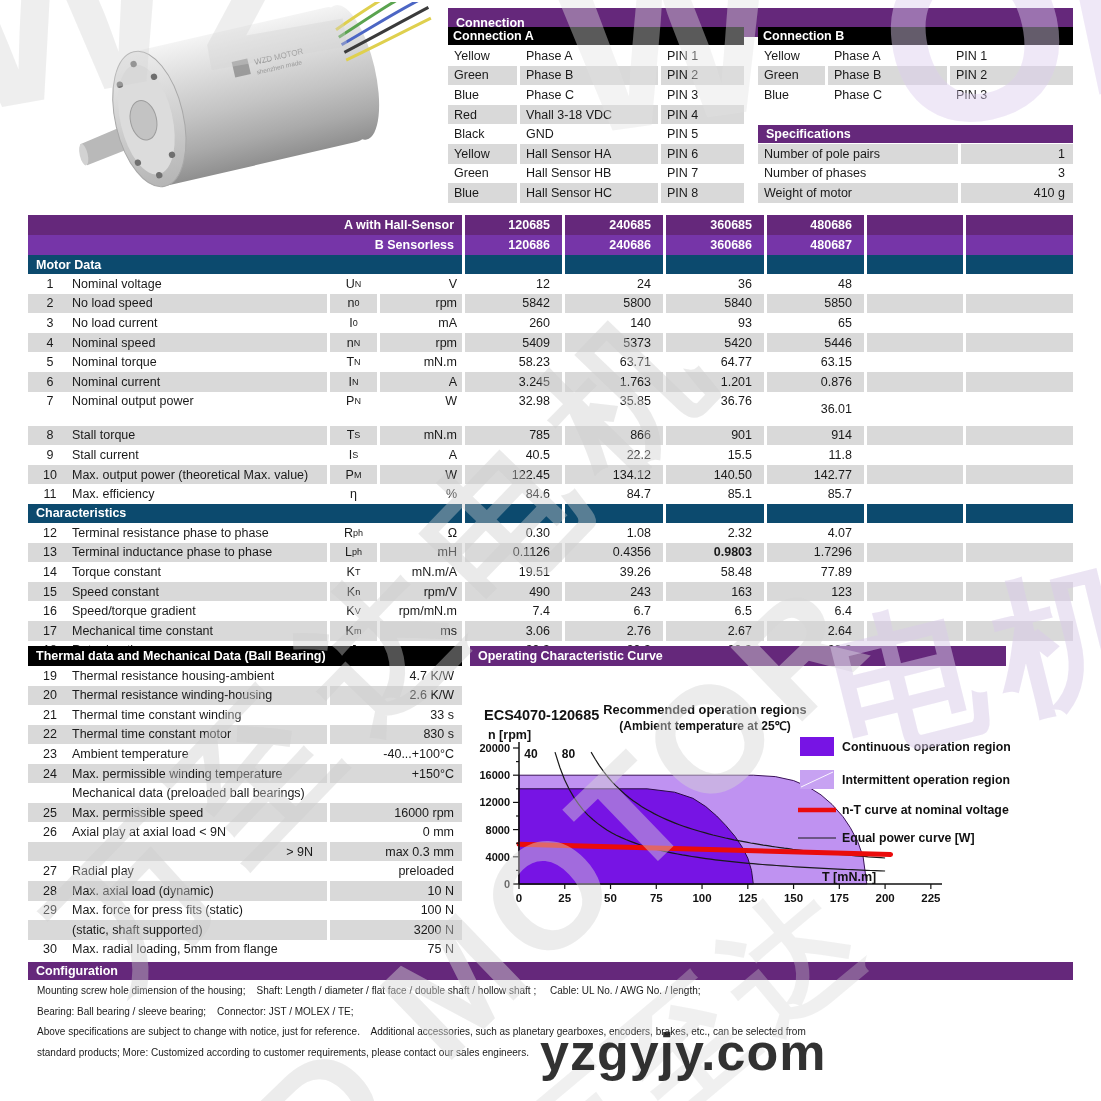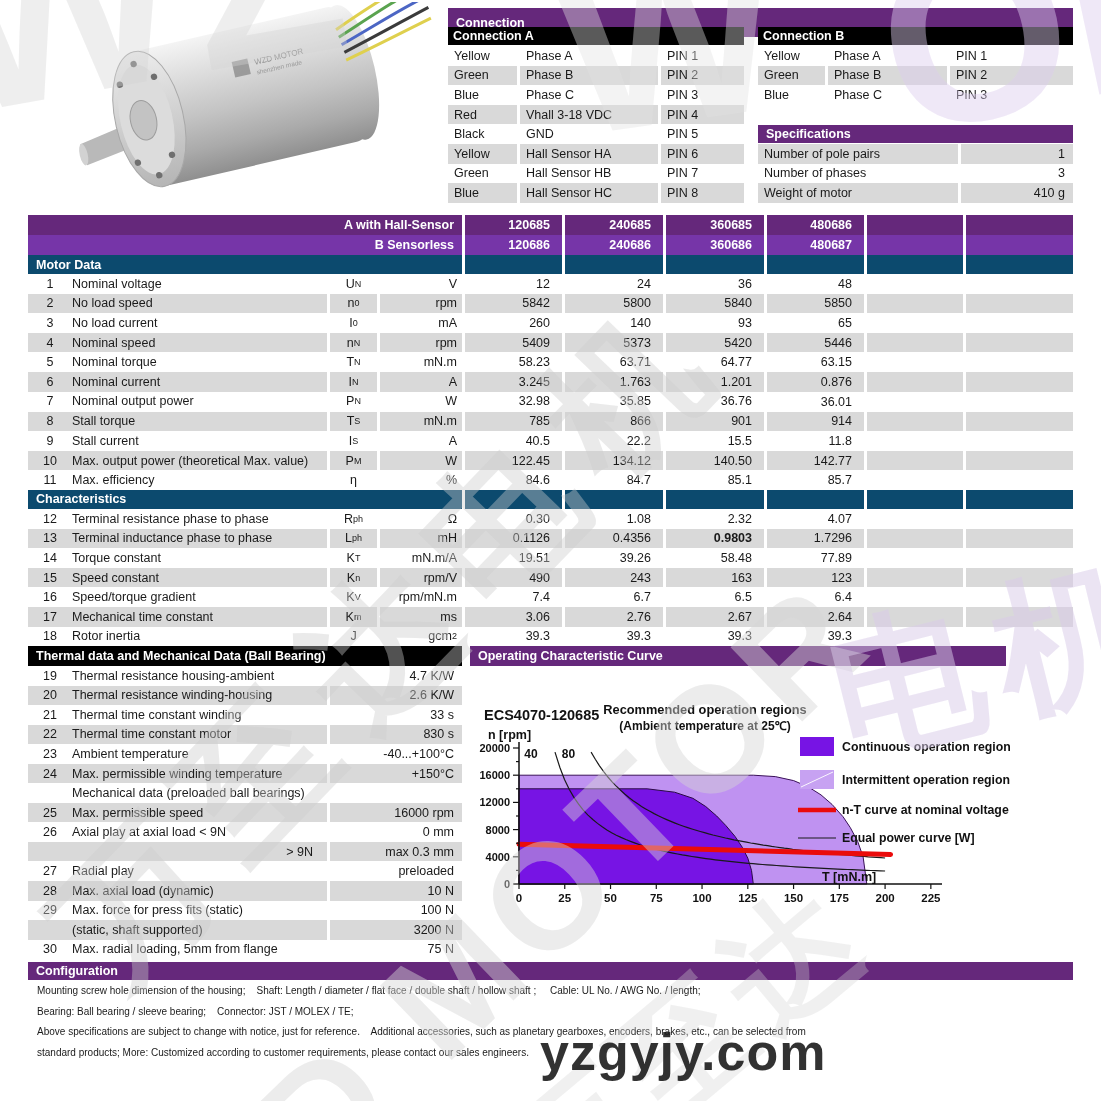--- a/index.html
+++ b/index.html
@@ -243,21 +243,21 @@
       <span>Nominal output power</span>
     </div>
     <div class="c center" style="height: 19.6px;">
       <span>P</span>
       <sub>N</sub>
     </div>
     <div class="c right8" style="height: 19.6px; padding-right: 5px;">W</div>
     <div class="c right" style="height: 19.6px;">32.98</div>
     <div class="c right" style="height: 19.6px;">35.85</div>
     <div class="c right" style="height: 19.6px;">36.76</div>
-    <div class="c right" style="height: 20px;">36.01</div>
+    <div class="c right" style="height: 34px;">36.01</div>
     <div class="c " style="height: 19.6px;"></div>
     <div class="c " style="height: 19.6px;"></div>
     <div class="c rowlabel gray" style="height: 19.6px;">
       <span class="num">8</span>
       <span>Stall torque</span>
     </div>
     <div class="c center gray" style="height: 19.6px;">
       <span>T</span>
       <sub>S</sub>
     </div>

